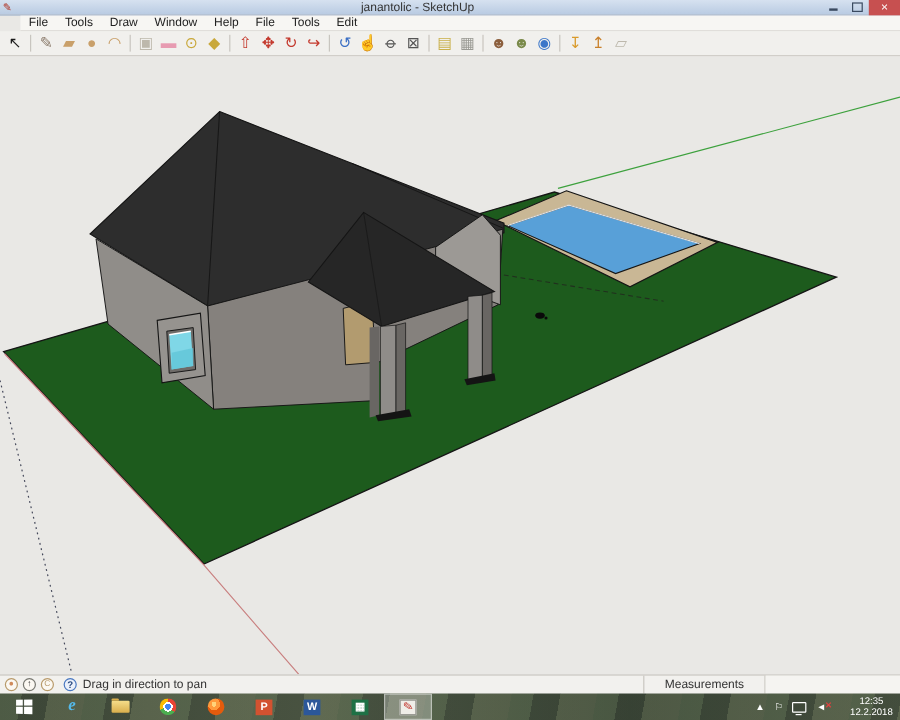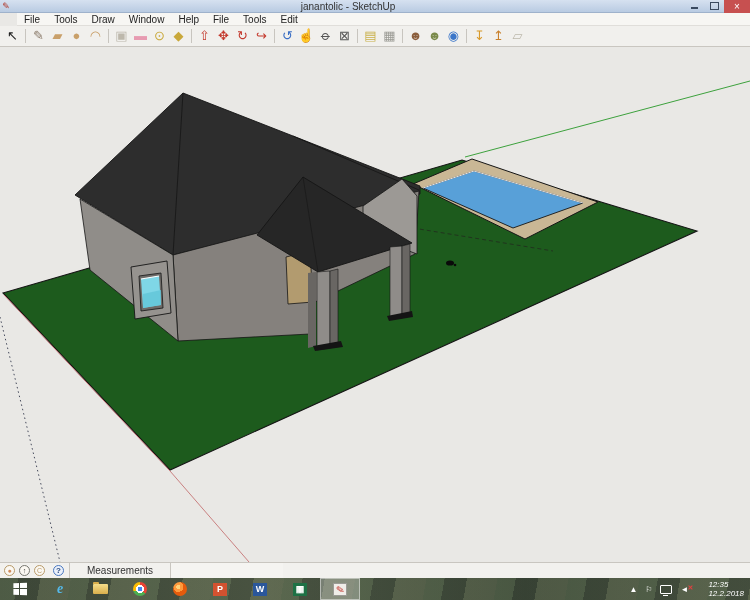--- a/index.html
+++ b/index.html
@@ -67,21 +67,21 @@
   .ie{font-size:14px;font-style:italic;font-weight:bold;color:#54B9EA;font-family:"Liberation Serif",serif;}
   .su-tile{width:14px;height:13px;background:#EFEDE8;border:1px solid #9a9a94;box-sizing:border-box;
     display:flex;align-items:center;justify-content:center;}
   .su-tile span{color:#C03028;font-size:10px;transform:rotate(-10deg);}
   .tray{margin-left:auto;display:flex;align-items:center;color:#fff;}
   .tray-ic{margin:0 4px;font-size:8px;color:#fff;display:flex;align-items:center;}
   .net{width:10px;height:7px;border:1px solid #fff;border-radius:1px;position:relative;}
   .net::after{content:"";position:absolute;left:2px;bottom:-3px;width:5px;height:1px;background:#fff;}
   .vol{position:relative;font-size:8px;}
   .vol .x{position:absolute;right:-5px;top:-1px;color:#E04040;font-size:7px;font-weight:bold;}
-  .clock{text-align:left;font-size:8px;line-height:9px;margin:0 6px 0 10px;color:#fff;font-style:italic;}
+  .clock{text-align:center;font-size:8px;line-height:9px;margin:0 6px 0 10px;color:#fff;}
 </style>
 </head>
 <body>
 
 <div id="app" style="--c-sky: #E9E8E5; --c-lawn: #1D5B1D; --c-roof: #2D2D2D; --c-porch-roof: #262626; --c-wall-front: #85817D; --c-wall-left: #908D89; --c-wall-gable: #9C9995; --c-door: #B29B6F; --c-deck: #C9B795; --c-pool: #58A0D8; --c-glass: #7FD7E7; --c-glass-deep: #62C5D8; --c-column: #8F8C89; --c-column-side: #696663; --c-frame: #96938F; --c-frame-inner: #6E6B68; --c-axis-green: #3DA13D; --c-axis-red: #C98080; --c-axis-dot: #44485A; --c-edge: #151515;">
 
   <div class="titlebar">
     <span class="app-ic">✎</span>
     <span class="t-title">janantolic - SketchUp</span>
     <span class="t-controls">
@@ -244,20 +244,21 @@
     </svg>
   </div>
 
   <div class="statusbar">
     <span id="sb-icons" style="display:flex;align-items:center;">
         <span class="sb-ic" style="border: 1px solid rgb(184, 154, 106); color: rgb(208, 138, 90);">●</span>
         <span class="sb-ic" style="border: 1px solid rgb(119, 119, 112); color: rgb(51, 51, 51);">↑</span>
         <span class="sb-ic" style="border: 1px solid rgb(184, 154, 106); color: rgb(184, 154, 106);">C</span>
       </span>
     <span class="sb-help">?</span>
+    <span class="sb-hint">Drag in direction to pan</span>
     <span class="sb-meas">Measurements</span>
     <span class="sb-box"></span>
   </div>
 
   <div class="taskbar">
     <span class="tb-apps" id="tb-apps">
         <span class="tb-app">
           <span class="winlogo">
             <i></i>
             <i></i>

